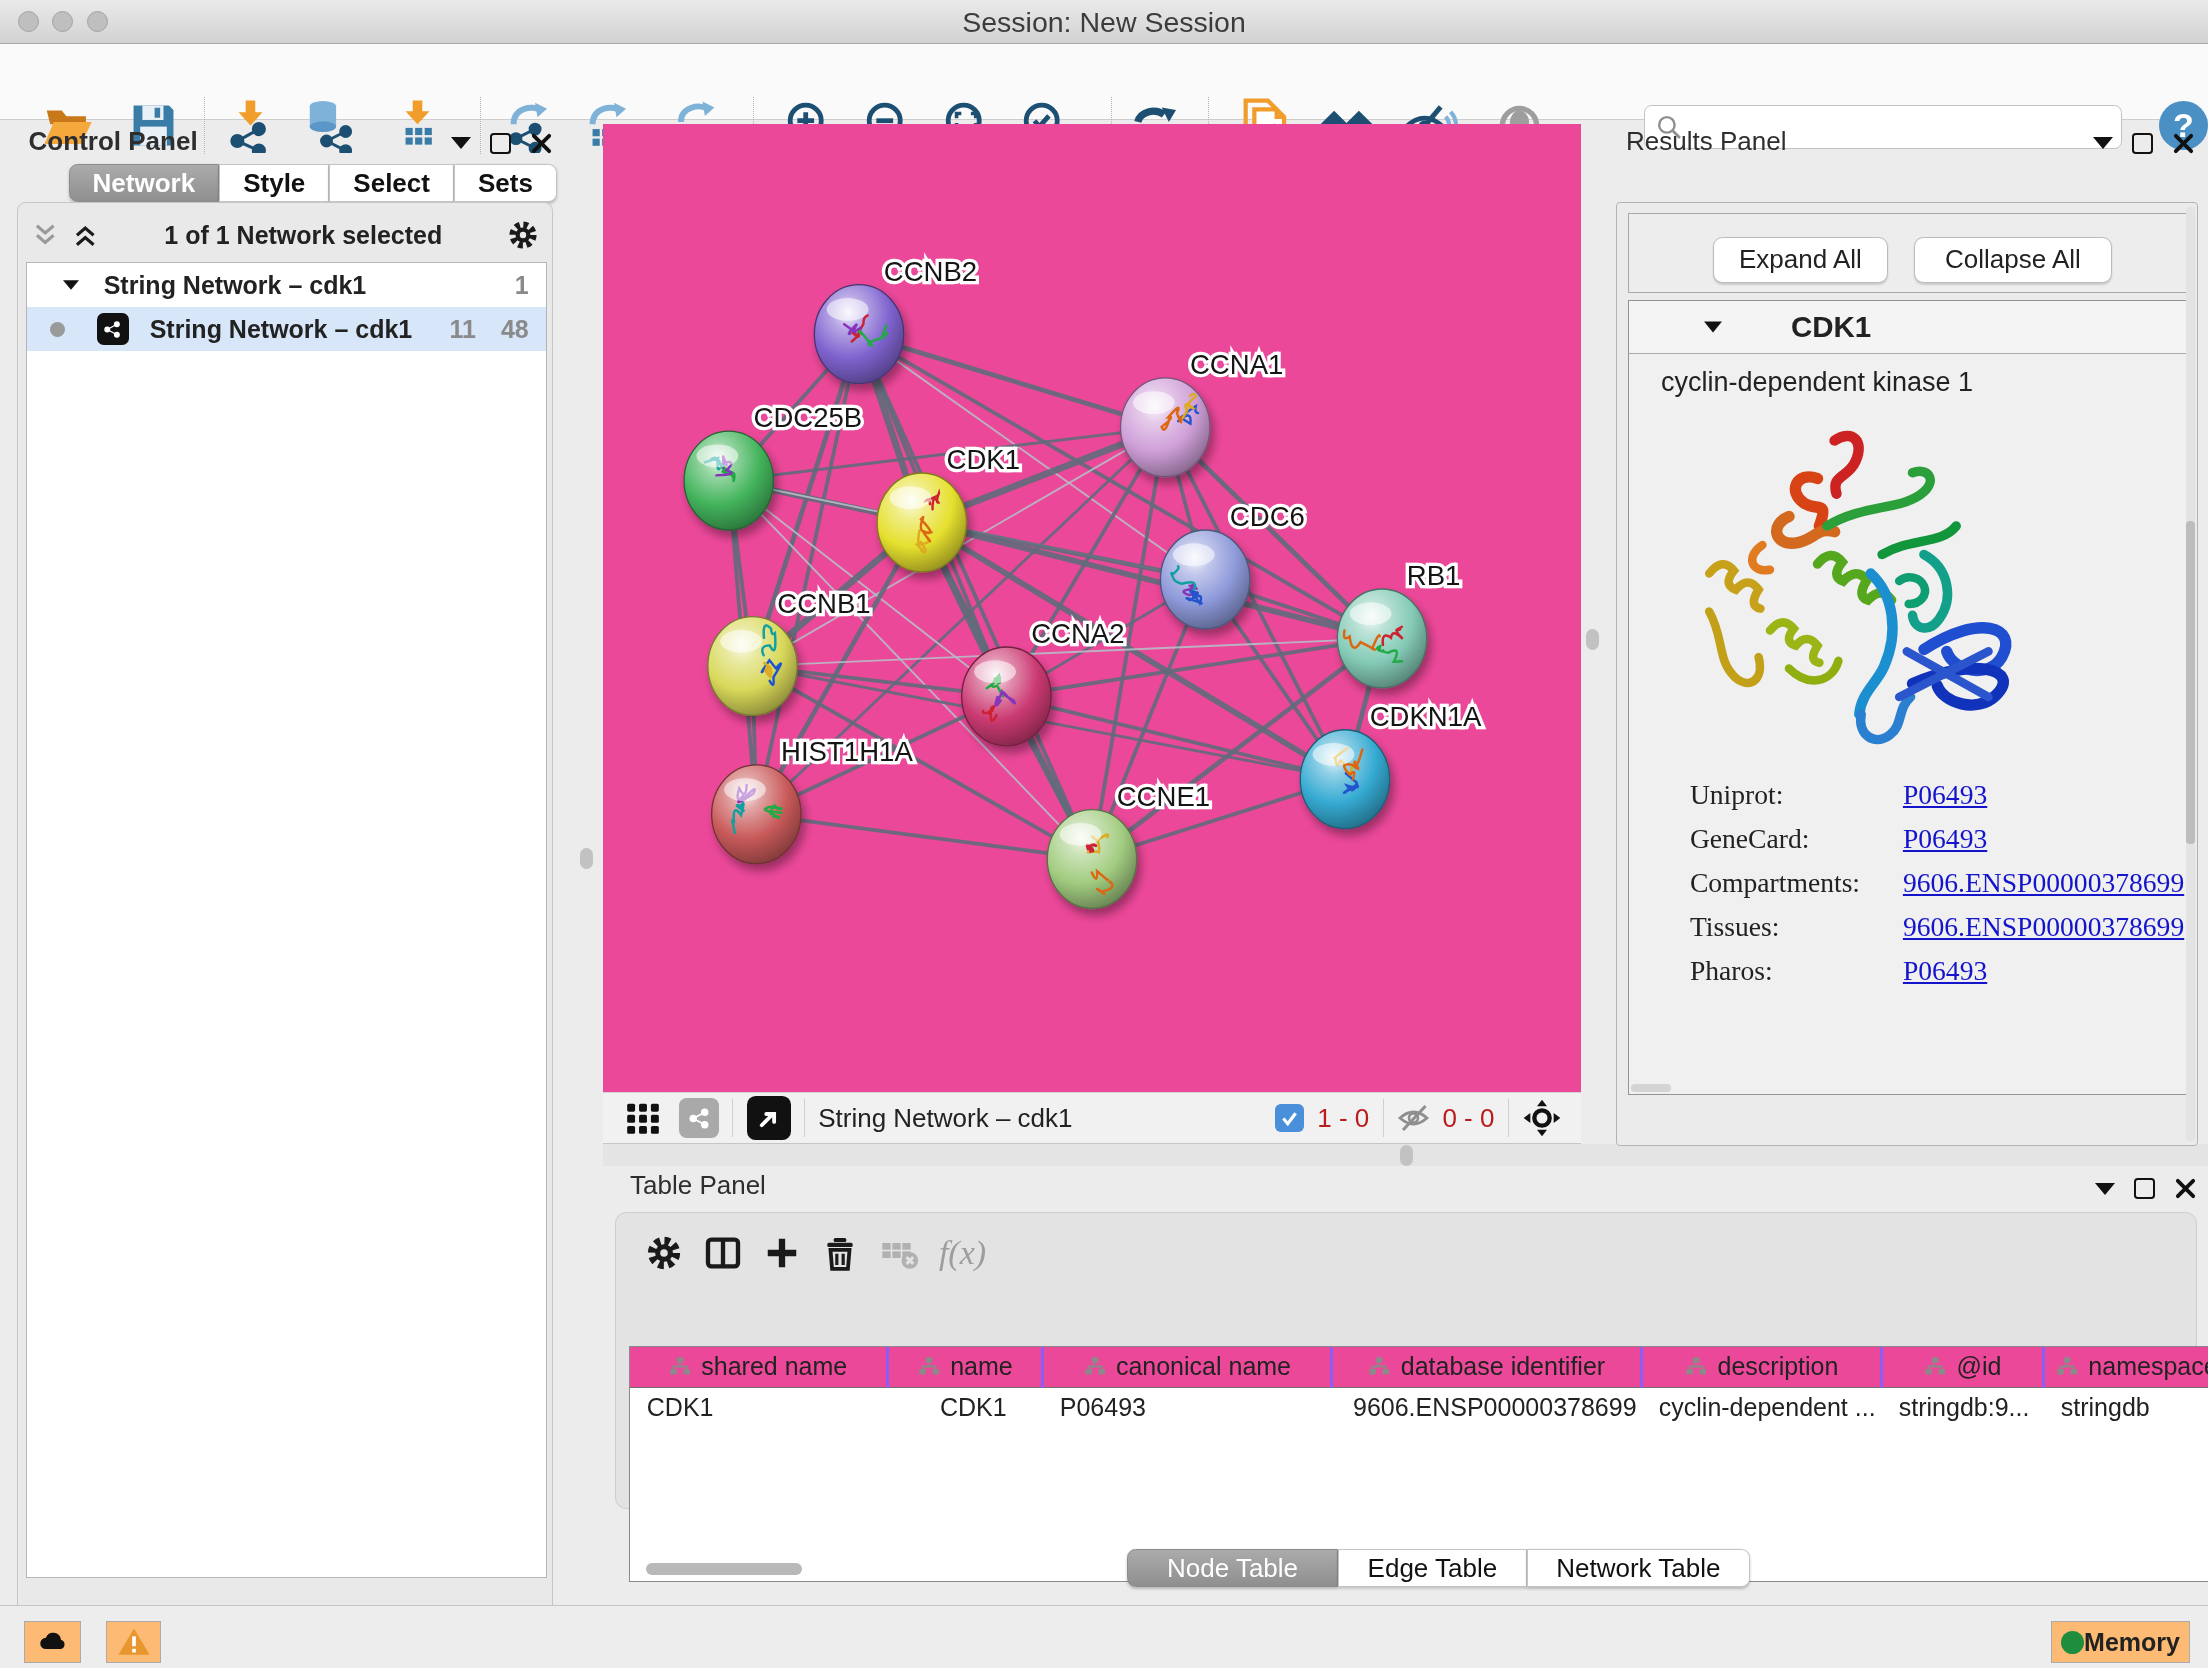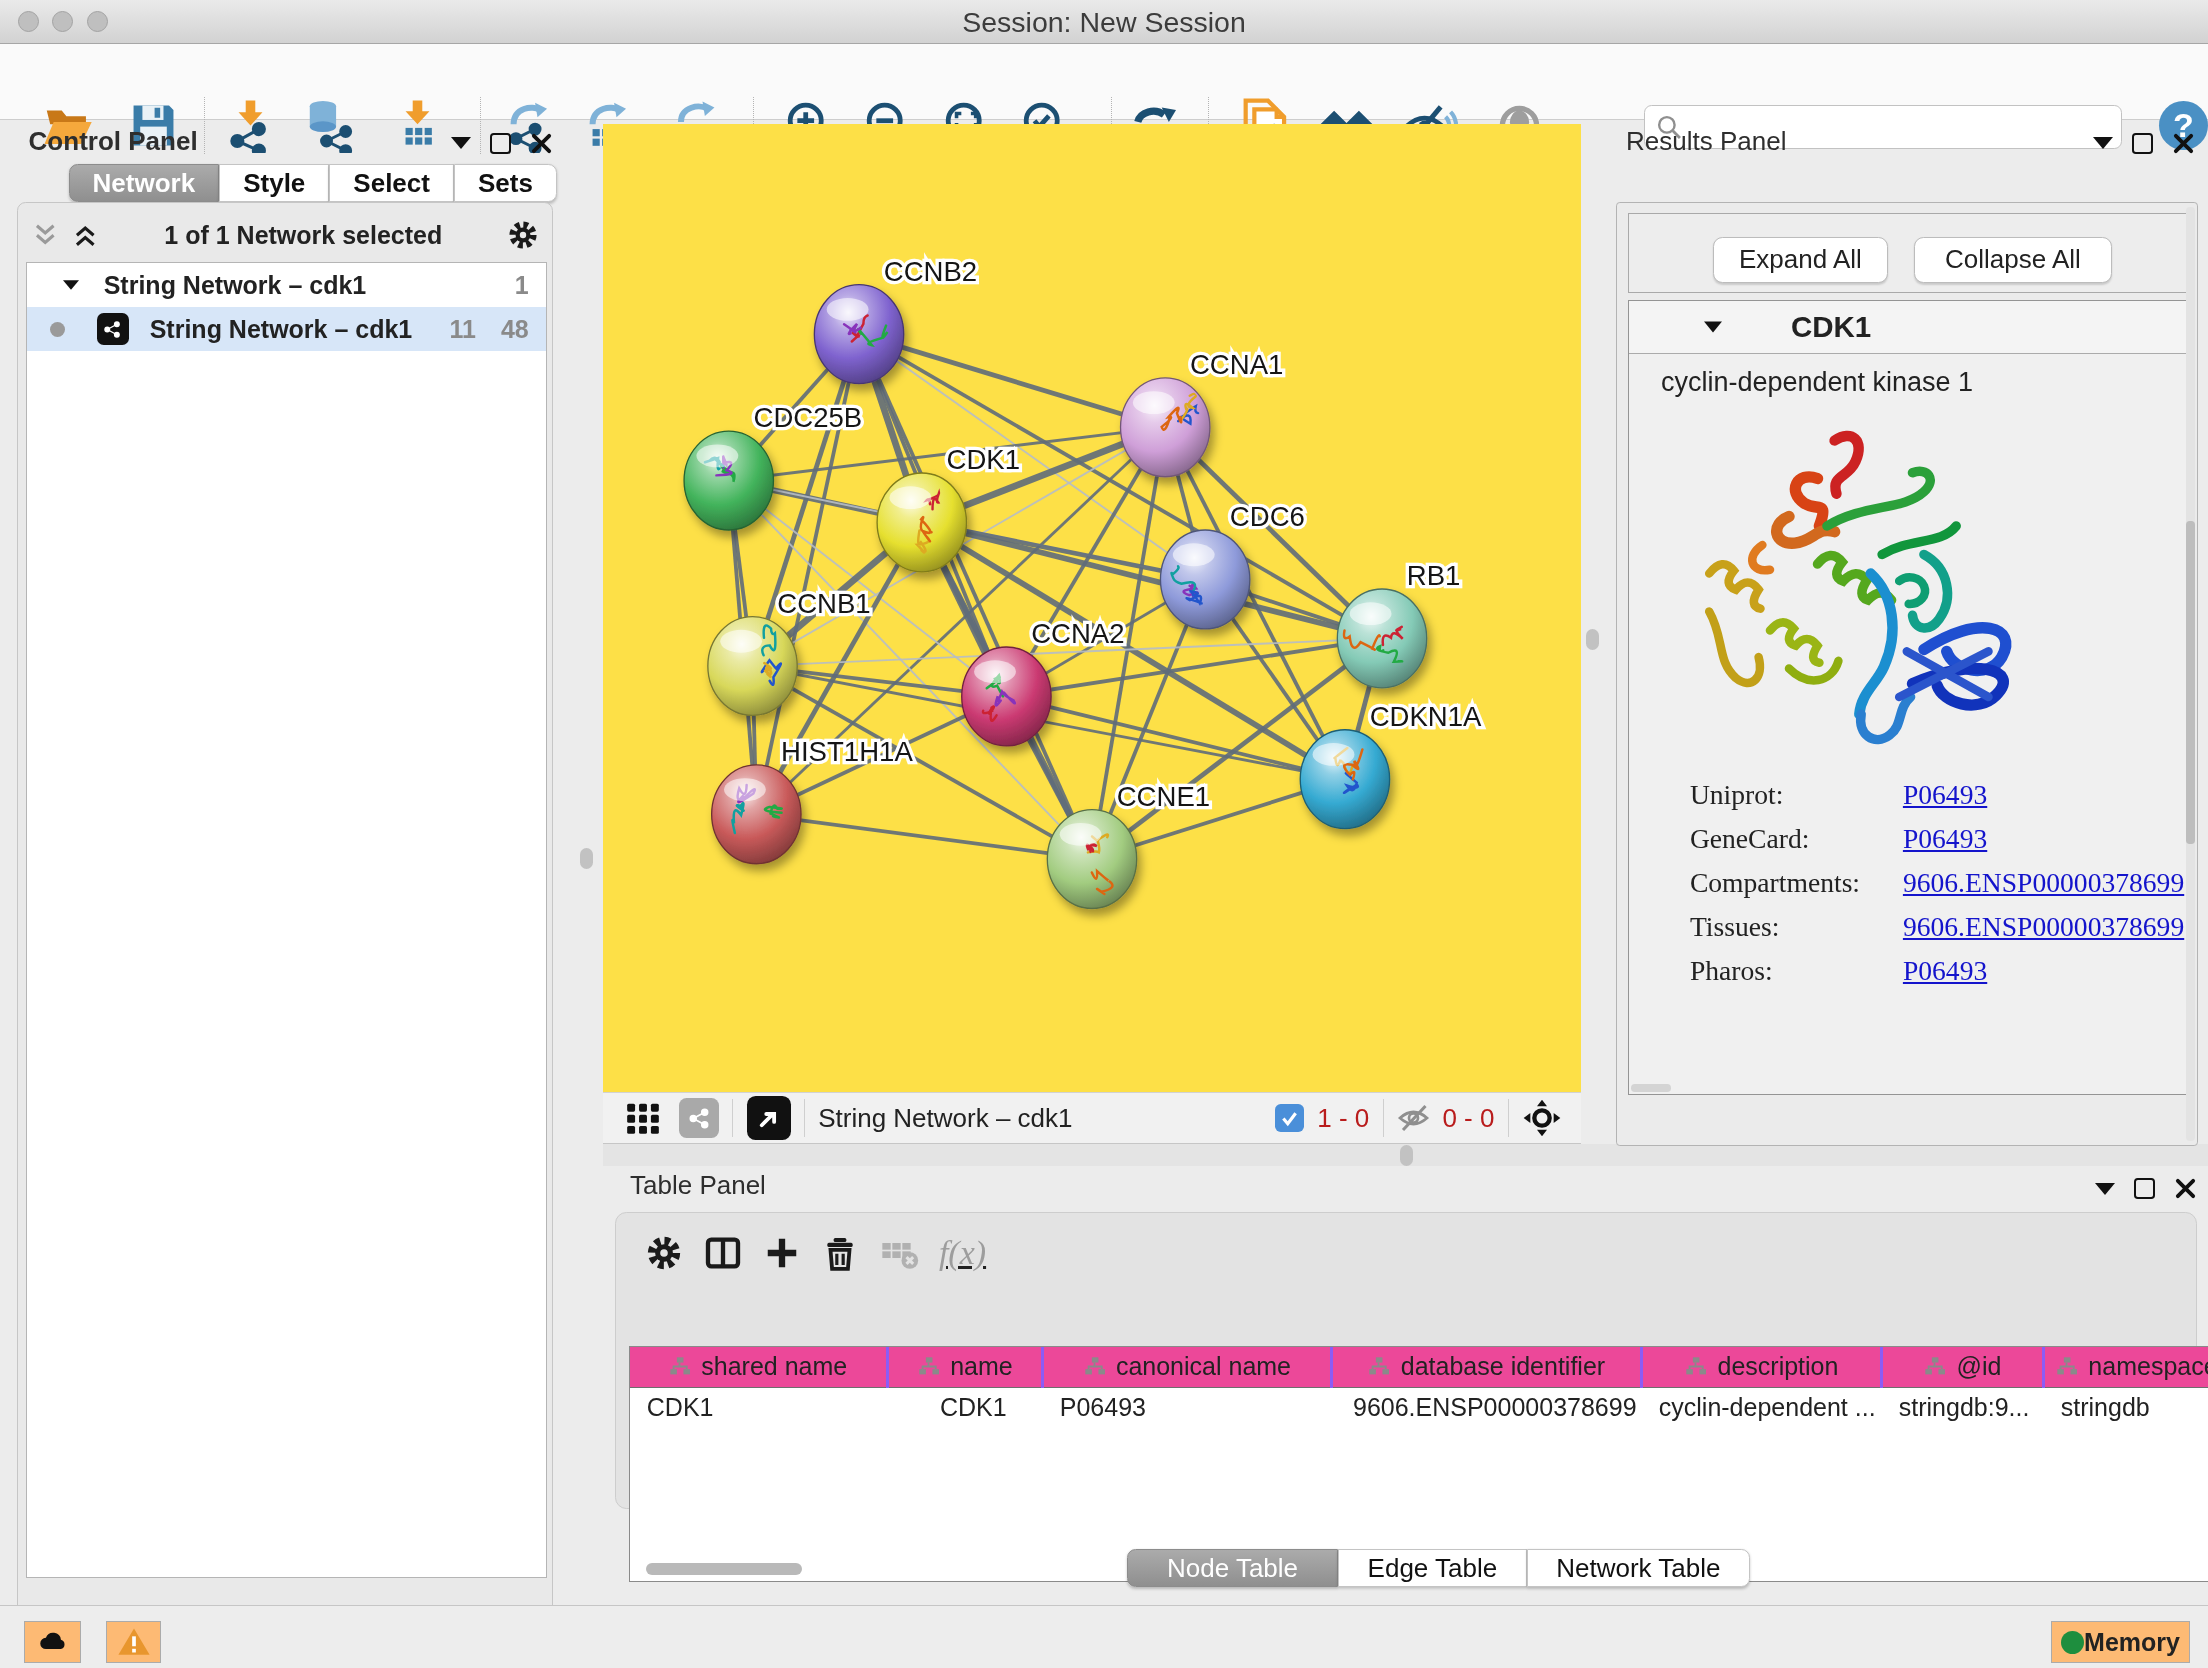--- a/index.html
+++ b/index.html
@@ -48,21 +48,21 @@
     border:1px solid #c6c6c6;border-radius:8.6px;}
   .cp-sumrow{position:absolute;left:13.3px;top:11.4px;right:13.3px;height:42px;display:flex;align-items:center;}
   .cp-list{position:absolute;left:7.6px;top:59px;width:521px;height:1316px;background:#fff;border:1px solid #b5b5b5;}
   .treerow{display:flex;align-items:center;height:44px;font-size:25px;}
   .treerow .cnt{color:#8a8a8a;margin-left:auto;display:flex;gap:25px;padding-right:17px;}
   .treerow.sel{background:#d7e6f8;}
   .sharebadge{width:32px;height:32px;border-radius:6.7px;background:#111;display:flex;align-items:center;justify-content:center;}
   .graydot{width:15px;height:15px;border-radius:50%;background:#9a9a9a;}
 
   
-  .canvas{position:absolute;left:603px;top:124px;width:978px;height:968px;background:#fde047;}
+  .canvas{position:absolute;left:603px;top:124px;width:978px;height:968px;background:#ec4899;}
   .canvas-navbar{position:absolute;left:603px;top:1092px;width:978px;height:52px;background:#f1f1f1;
     border-top:1px solid #d2d2d2;border-bottom:1px solid #c6c6c6;display:flex;align-items:center;font-size:26px;}
   .nsep{width:0;height:38px;border-left:1px solid #cfcfcf;margin:0 13.3px;}
   .grayshare{width:40px;height:40px;border-radius:7.6px;background:#a9a9a9;display:flex;align-items:center;justify-content:center;}
   .extbox{width:44px;height:44px;border-radius:8.6px;background:#111;display:flex;align-items:center;justify-content:center;}
   .dimtext{color:#b91c1c;}
   .checkbox{width:28.5px;height:28.5px;border-radius:5.7px;background:#4a8fd9;display:flex;align-items:center;justify-content:center;}
 
   .hsplit{position:absolute;left:603px;top:1144px;width:1605px;height:22px;background:#e4e4e4;}
   .gdot{position:absolute;width:13.3px;height:21px;border-radius:6.7px;background:#c2c2c2;}
@@ -85,21 +85,21 @@
   .xlrow a{color:#1414cc;text-decoration:underline;}
   .vscroll{position:absolute;right:2.9px;top:3.8px;width:8.6px;bottom:3.8px;background:#e3e3e3;border-radius:3.8px;}
   .vthumb{position:absolute;left:0;width:8.6px;background:#bdbdbd;border-radius:3.8px;}
 
   
   .table-panel{position:absolute;left:603px;top:1166px;width:1605px;height:439px;}
   .tp-head{position:absolute;left:27px;top:3.8px;}
   .tp-icons{position:absolute;right:11.4px;top:11.4px;}
   .tp-toolbar{position:absolute;left:12.4px;top:46px;width:1582px;height:297px;background:#e3e3e3;
     border:1px solid #cdcdcd;border-radius:11.4px;}
-  .tp-tools{position:absolute;left:28.5px;top:9.5px;display:flex;align-items:center;gap:20px;height:61px;text-decoration:underline;}
+  .tp-tools{position:absolute;left:28.5px;top:9.5px;display:flex;align-items:center;gap:20px;height:61px;}
   .fxlbl{font-family:"Liberation Serif","DejaVu Serif",serif;font-style:italic;font-size:34px;color:#9d9d9d;}
   .gridtable{position:absolute;left:12.4px;top:133px;width:1582px;height:236px;background:#fff;
     border:1.9px solid #8a8a8a;overflow:hidden;}
   table{border-collapse:collapse;table-layout:fixed;width:1598px;font-size:25px;}
   th{height:40px;background:#ec4899;border-right:3px solid #8b5cf6;border-bottom:1.9px solid #6e6e6e;
      font-weight:normal;}
   th .hwrap{display:flex;align-items:center;justify-content:center;gap:11.4px;}
   td{height:40px;padding-left:17px;}
   .hthumb{position:absolute;left:16px;bottom:5.7px;width:156px;height:12.4px;background:#b9b9b9;border-radius:6.7px;}
   .tp-tabs{position:absolute;left:524px;top:383px;}

